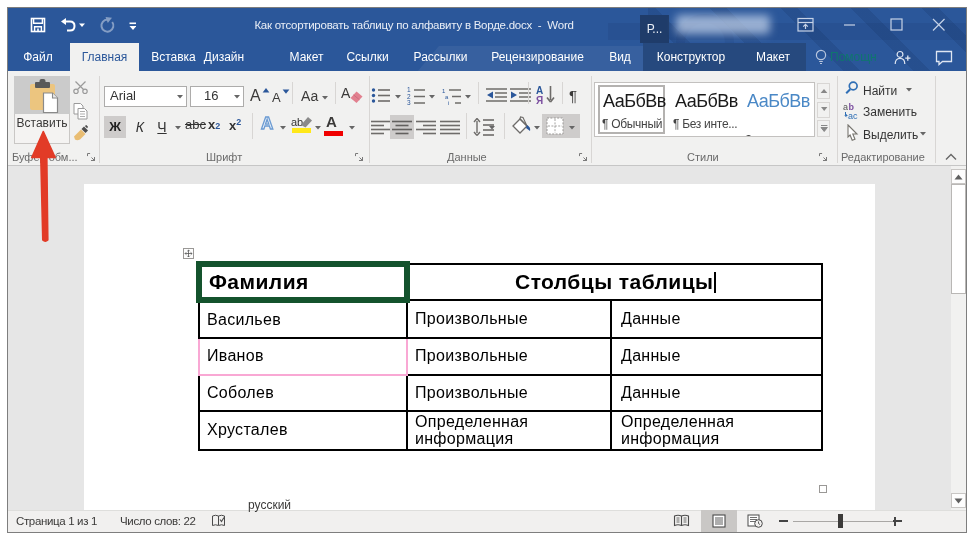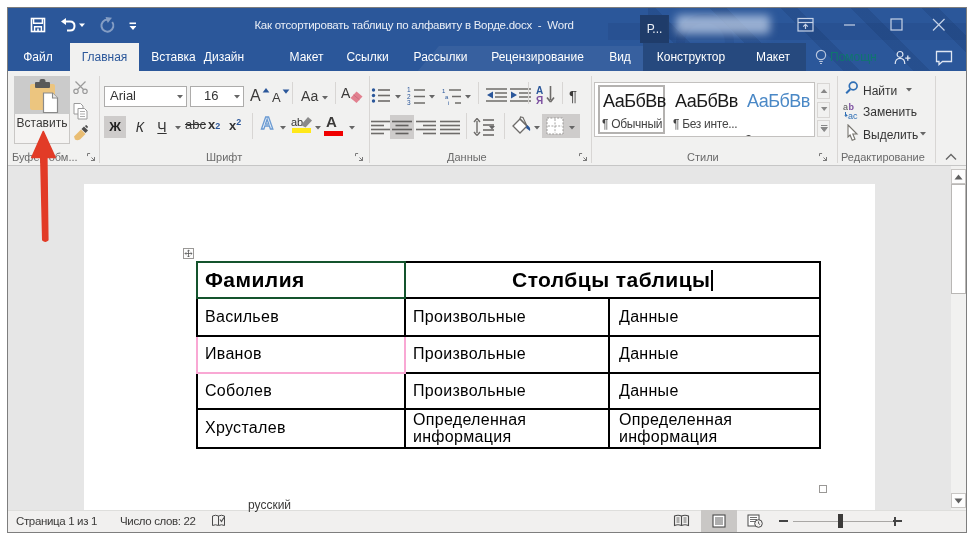--- a/index.html
+++ b/index.html
@@ -414,21 +414,21 @@
 
 <div id="table" style="position:absolute;left:196px;top:261px;">
   <table style="border-collapse:collapse;table-layout:fixed;width:623px;font-family:'Liberation Sans',sans-serif;">
     <colgroup>
         <col style="width:208px;">
         <col style="width:204px;">
         <col style="width:211px;">
       </colgroup>
     <tbody>
         <tr style="height:36px;">
-      <td style="border:2px solid #14532d;padding:0 0 0 7px;vertical-align:middle;line-height:24px;font-size:21px;letter-spacing:0.45px;font-weight:bold;color:#000;">Фамилия</td>
+      <td style="border:6px solid #14532d;padding:0 0 0 7px;vertical-align:middle;line-height:24px;font-size:21px;letter-spacing:0.45px;font-weight:bold;color:#000;">Фамилия</td>
       <td colspan="2" style="border:2px solid #000;padding:0;vertical-align:middle;line-height:24px;text-align:center;font-size:21px;letter-spacing:0.45px;font-weight:bold;color:#000;">Столбцы таблицы<span style="display:inline-block;width:1.5px;height:21px;background:#000;vertical-align:-4px;margin-left:1px;"></span></td>
     </tr>
     <tr style="height:37.5px;">
       <td style="border:2px solid #000;padding:0 0 0 7px;vertical-align:middle;line-height:18.5px;font-size:16px;letter-spacing:0.3px;">Васильев</td>
       <td style="border:2px solid #000;padding:0 0 0 7px;vertical-align:middle;line-height:18.5px;font-size:16px;letter-spacing:0.3px;">Произвольные</td>
       <td style="border:2px solid #000;padding:0 0 0 9px;vertical-align:middle;line-height:18.5px;font-size:16px;letter-spacing:0.3px;">Данные</td>
     </tr>
     <tr style="height:37px;">
       <td style="border:2px solid #f9a8d4;padding:0 0 0 7px;vertical-align:middle;line-height:18.5px;font-size:16px;letter-spacing:0.3px;">Иванов</td>
       <td style="border:2px solid #000;padding:0 0 0 7px;vertical-align:middle;line-height:18.5px;font-size:16px;letter-spacing:0.3px;">Произвольные</td>

